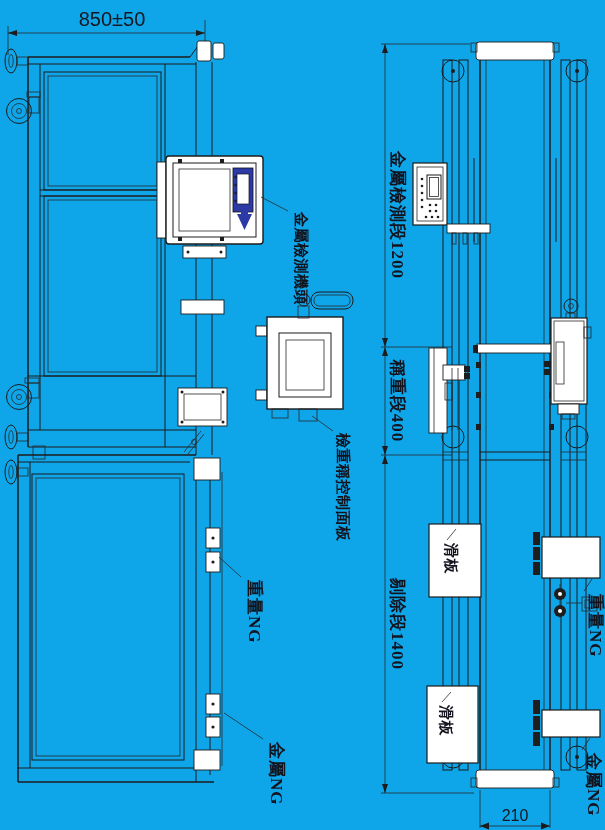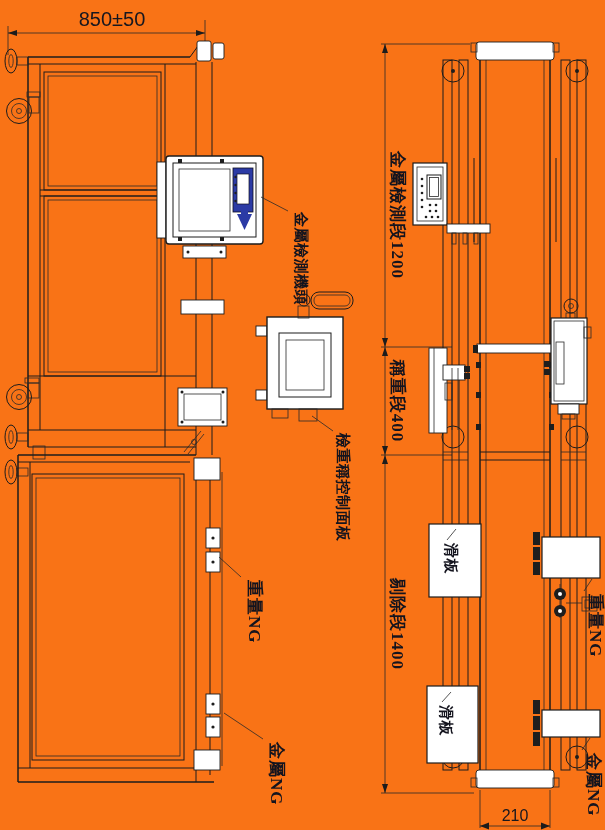--- a/index.html
+++ b/index.html
@@ -1,16 +1,16 @@
 <!DOCTYPE html>
 <html><head>
 <meta charset="utf-8">
 <style>
   html,body{margin:0;padding:0;background:#ffffff;}
-  .stage{position:relative;width:605px;height:830px;background:#f97316;overflow:hidden;
+  .stage{position:relative;width:605px;height:830px;background:#0ea5e9;overflow:hidden;
          font-family:"Liberation Sans", sans-serif;}
   svg{display:block}
   .ln{stroke:#1c1c1c;stroke-width:1;fill:none;}
   .ln-thick{stroke:#1c1c1c;stroke-width:1.5;fill:none;}
   .ln-thin{stroke:#2a2a2a;stroke-width:0.8;fill:none;}
   .wbox{fill:#ffffff;stroke:#1c1c1c;stroke-width:1.2;}
   .wbox-thin{fill:#ffffff;stroke:#1c1c1c;stroke-width:0.9;}
   .dark{fill:#1e1e1e;stroke:none;}
   .dot{fill:#1e1e1e;stroke:none;}
   .arrow{fill:#1c1c1c;stroke:none;}

